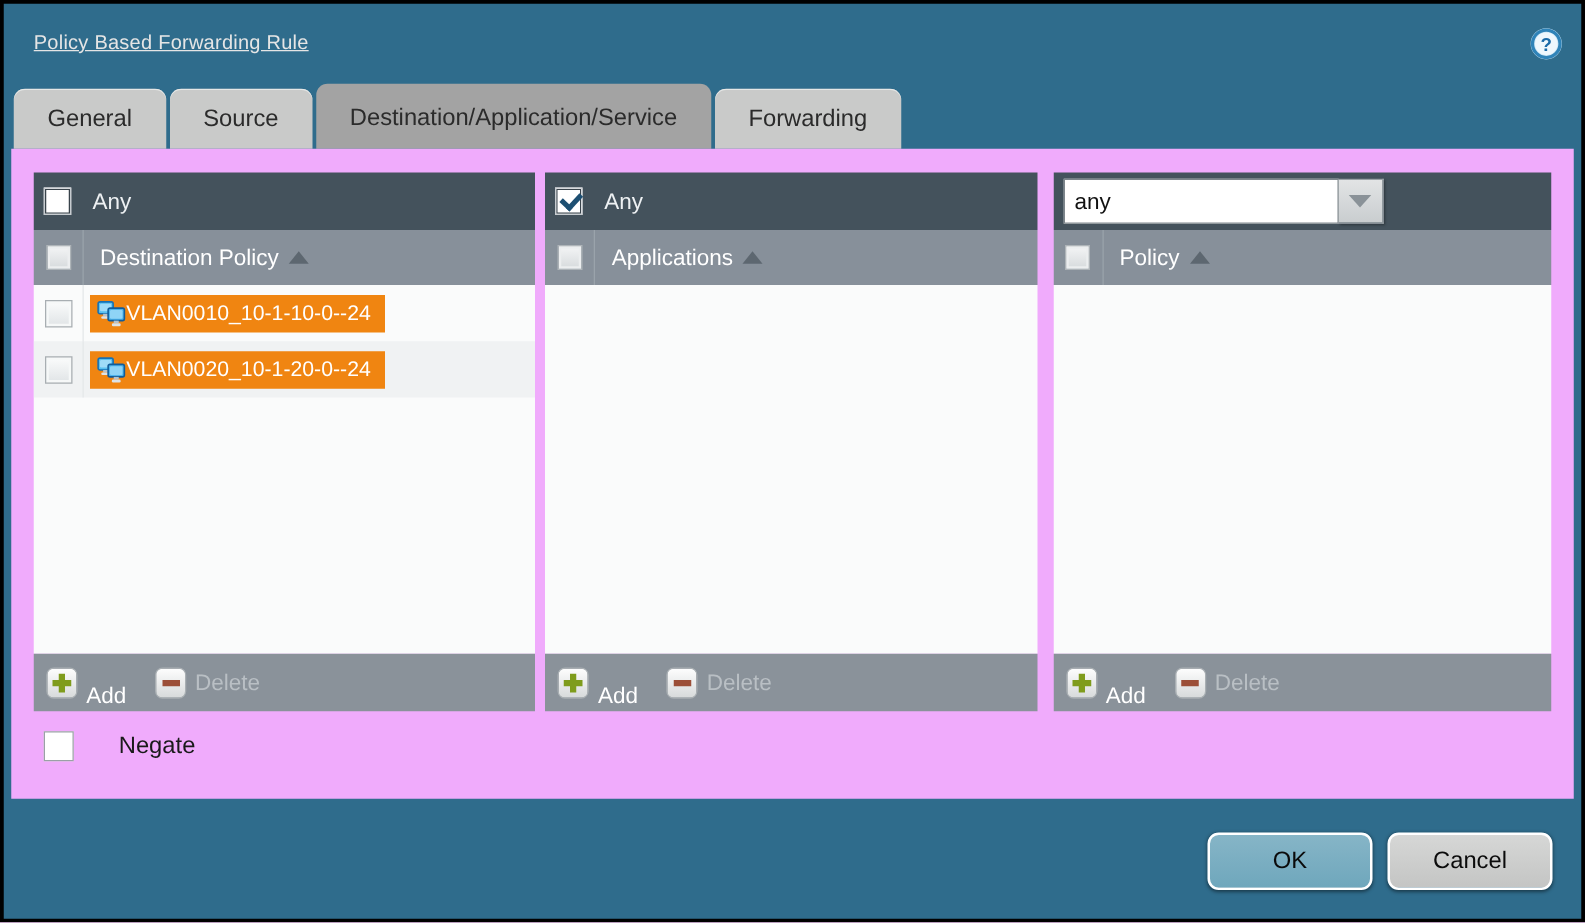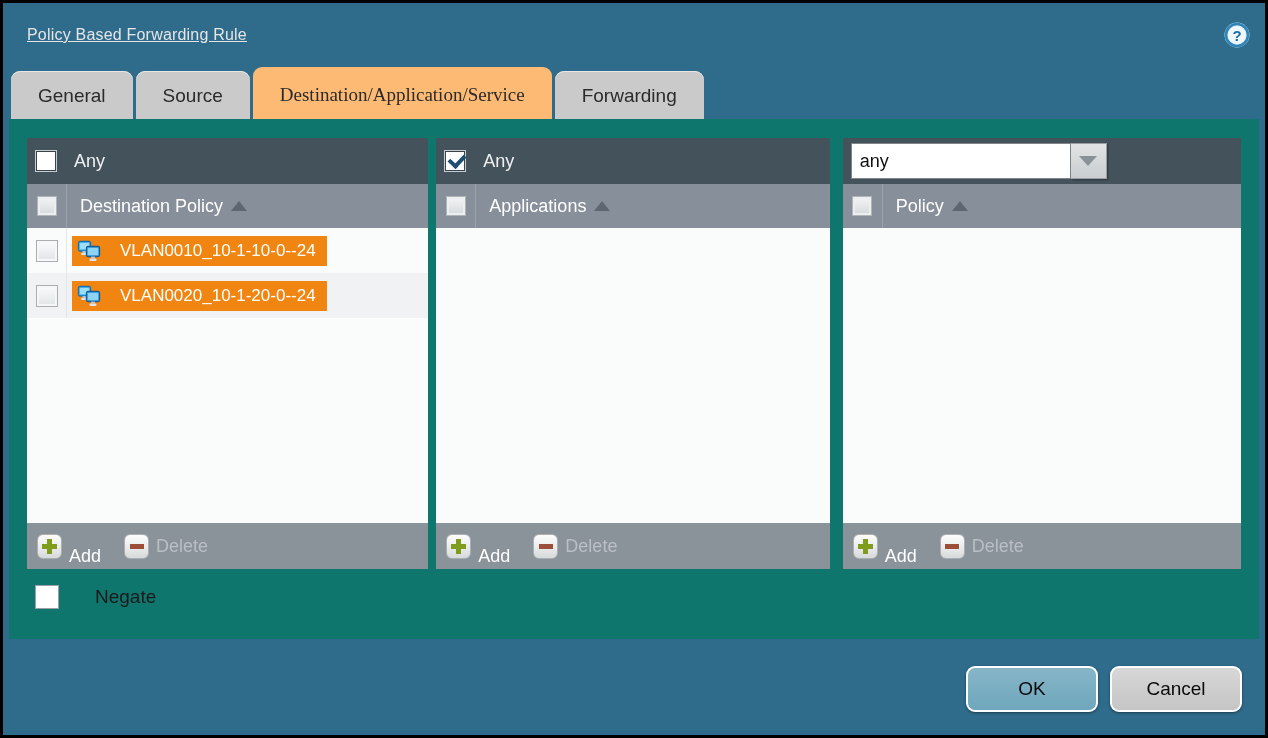--- a/index.html
+++ b/index.html
@@ -8,42 +8,42 @@
   .dialog { width:100%; height:100%; background:#2f6c8c; position:relative; overflow:hidden; }
 
   
   .titlebar { height:64px; display:flex; align-items:center; justify-content:space-between; padding:0 14px 0 24px; }
   .title { color:#e5e5e5; font-size:16px; font-weight:400; letter-spacing:.2px;text-decoration:underline; }
   .help-icon { width:28px; height:28px; cursor:pointer; }
 
   
   .tabbar { display:flex; align-items:flex-end; padding-left:8px; height:52px; gap:3px; }
   .tab { background:#c9cac9; border-radius:9px 9px 0 0; height:48px; line-height:50px; padding:0 27px; font-size:19px; color:#2b2b2b; cursor:pointer; white-space:nowrap; box-shadow: inset 0 1px 0 #e6e7e6; }
-  .tab.active { background:#fdba74; height:52px; line-height:56px; box-shadow:none;font-family:Liberation Serif, serif; }
-
-  
-  .content { margin:0 6px; background:#0f766e; height:520px; padding:19px 18px 0 18px; position:relative; }
+  .tab.active { background:#a3a3a3; height:52px; line-height:56px; box-shadow:none; }
+
+  
+  .content { margin:0 6px; background:#f0abfc; height:520px; padding:19px 18px 0 18px; position:relative; }
   .panels { display:flex; }
   .panel { display:flex; flex-direction:column; height:431px; }
   .panel-dest  { width:402px; margin-right:8px; }
   .panel-apps  { width:394px; margin-right:13px; }
   .panel-svc   { width:399px; }
 
   .any-bar { height:46px; background:#44525c; display:flex; align-items:center; padding-left:8px; flex:0 0 auto; }
   .any-label { color:#eef1f3; font-size:18px; margin-left:17px; }
 
   .col-header { height:44px; background:#87909a; display:flex; align-items:center; color:#fff; font-size:18px; flex:0 0 auto; }
   .cb-cell { width:40px; height:100%; display:flex; align-items:center; justify-content:center; border-right:1px solid #9aa3ab; flex:0 0 auto; }
   .col-title { margin-left:13px; display:flex; align-items:center; gap:8px; }
 
   .panel-body { background:#fafbfb; flex:1 1 auto; overflow:hidden; }
   .row { height:45px; display:flex; align-items:center; }
   .row-alt { background:#f0f2f3; }
   .row .cb-cell { border-right:1px solid #e4e7e9; }
-  .chip { margin-left:5px; background:#f08511; color:#fff; height:30px; display:flex; align-items:center; padding:0 11px 0 5px; font-size:17px; gap:19px; cursor:pointer; }
+  .chip { margin-left:5px; background:#f08511; color:#fff; height:30px; display:flex; align-items:center; padding:0 11px 0 5px; font-size:17px; gap:0; cursor:pointer; }
 
   .footer-bar { height:46px; background:#8a929a; display:flex; align-items:center; padding:0 10px; flex:0 0 auto; font-size:18px; }
   .tool-btn { display:flex; align-items:center; gap:7px; cursor:pointer; }
   .tool-btn + .tool-btn { margin-left:23px; }
   .tool-label-add { color:#fff;margin-top:20px; }
   .tool-label-delete { color:#b9bfc4; }
   .icon-sq { width:25px; height:25px; border-radius:6px; border:1px solid #a9afb3; background:linear-gradient(#fdfdfd,#d7dadb); display:flex; align-items:center; justify-content:center; }
   .plus-glyph { position:relative; width:15px; height:15px; }
   .plus-glyph:before, .plus-glyph:after { content:""; position:absolute; background:#7f9c1c; }
   .plus-glyph:before { left:5px; top:0; width:5px; height:15px; }

